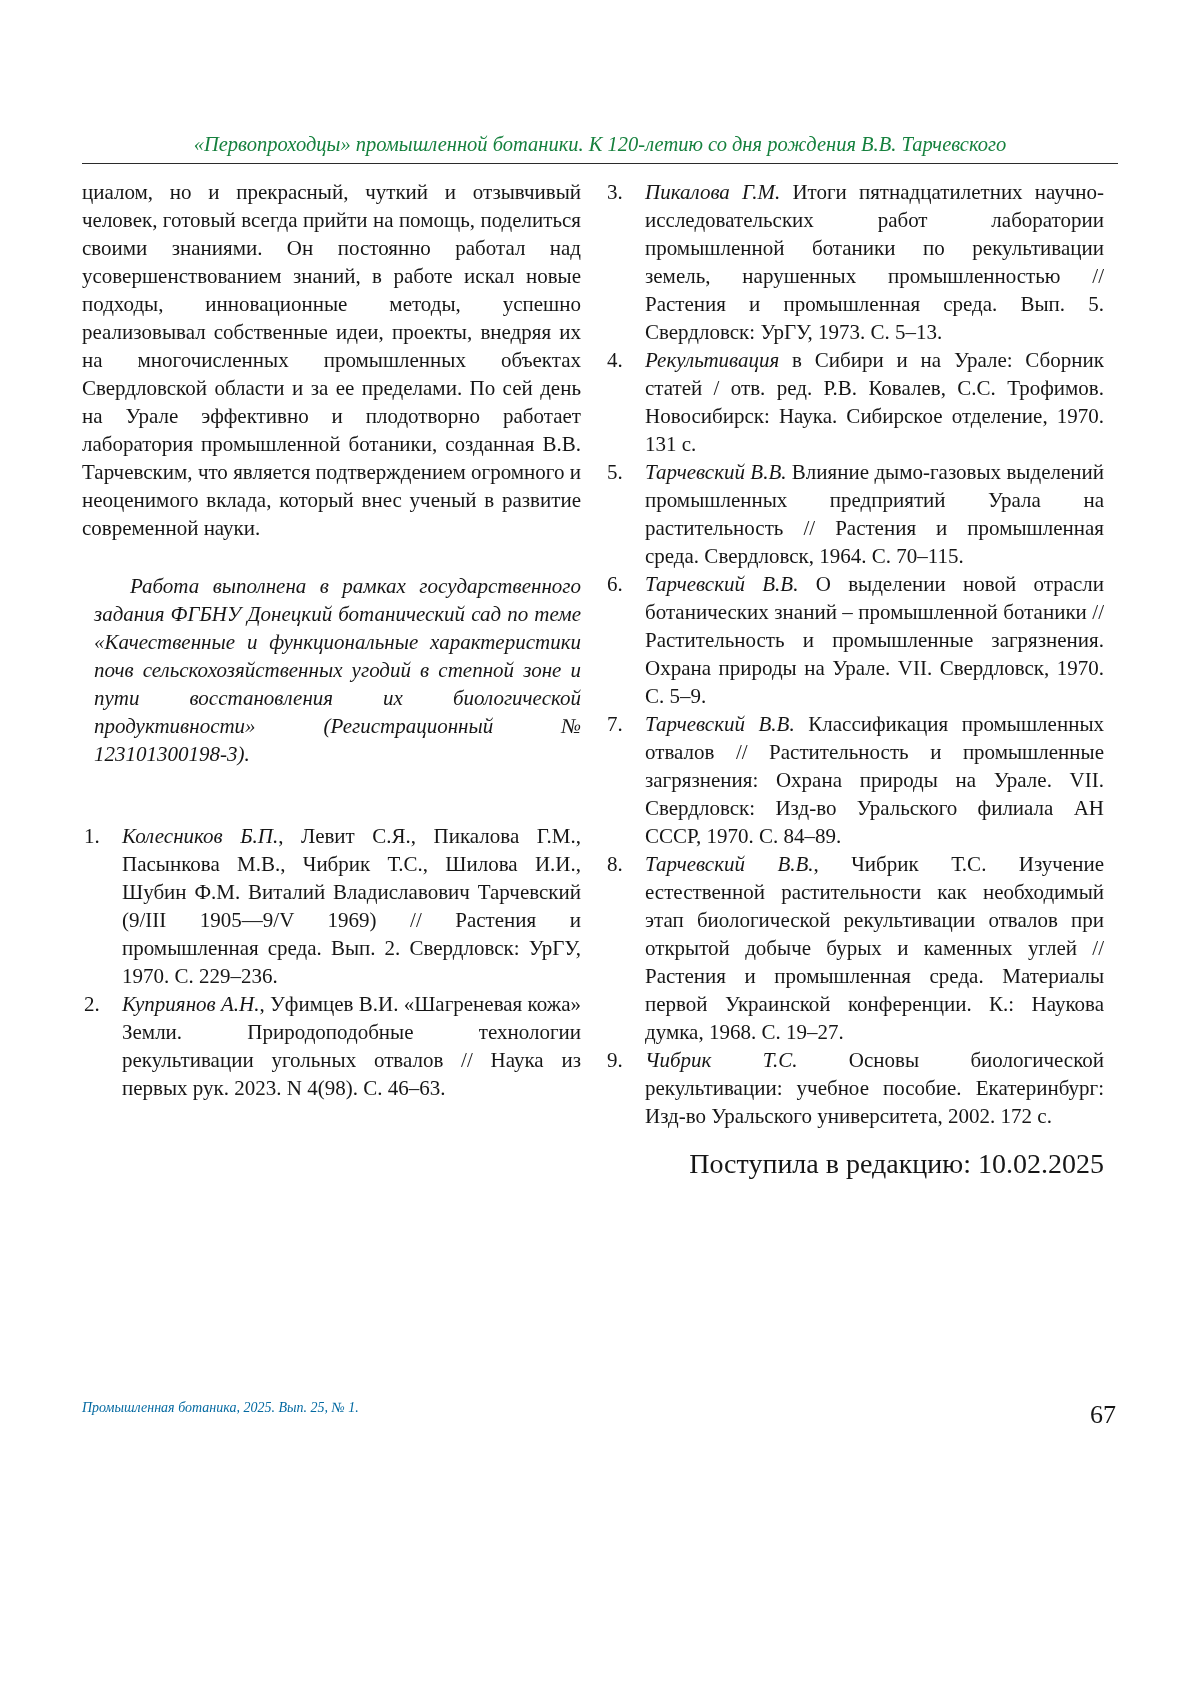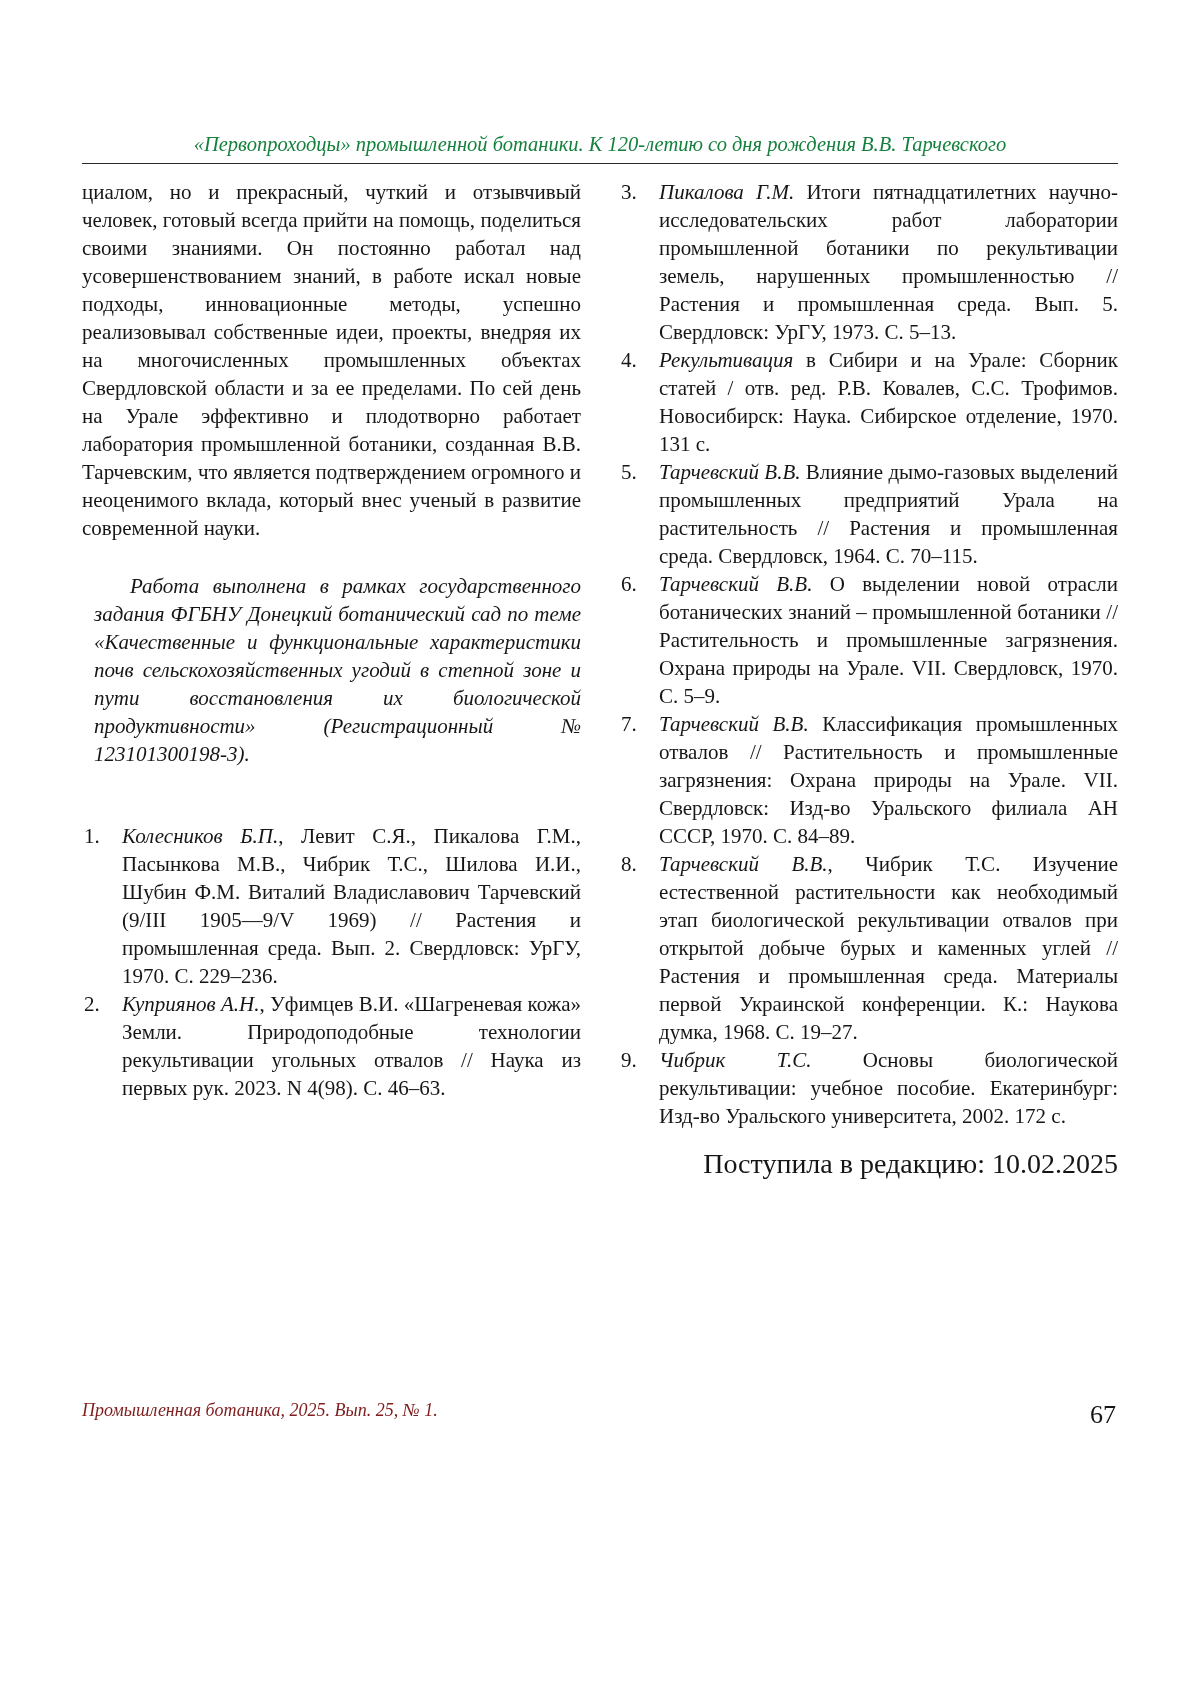--- a/index.html
+++ b/index.html
@@ -29,21 +29,21 @@
     position: absolute;
     top: 163px; left: 82px; right: 82px;
     border-top: 1.6px solid #2b2b2b;
     height: 0;
   }
   .columns {
     position: absolute;
     top: 178px; left: 82px;
     width: 1036px;
     display: flex;
-    gap: 38px;
+    gap: 24px;
   }
   .col {
     width: 499px;
     font-size: 21px;
     line-height: 28px;
     text-align: justify;
     color: #161616;
   }
   .par-main { margin: 0; }
   .par-ack {
@@ -62,22 +62,22 @@
   .ref-body i { font-style: italic; }
   .received {
     margin-top: 20px;
     text-align: right;
     font-size: 28px;
   }
   .footer-journal {
     position: absolute;
     left: 82px; top: 1400px;
     font-style: italic;
-    font-size: 18px;
-    color: #7f1d1d;
+    font-size: 14px;
+    color: #0369a1;
   }
   .footer-page {
     position: absolute;
     right: 84px; top: 1400px;
     font-size: 26px;
     color: #161616;
   }
 </style>
 </head>
 <body>

